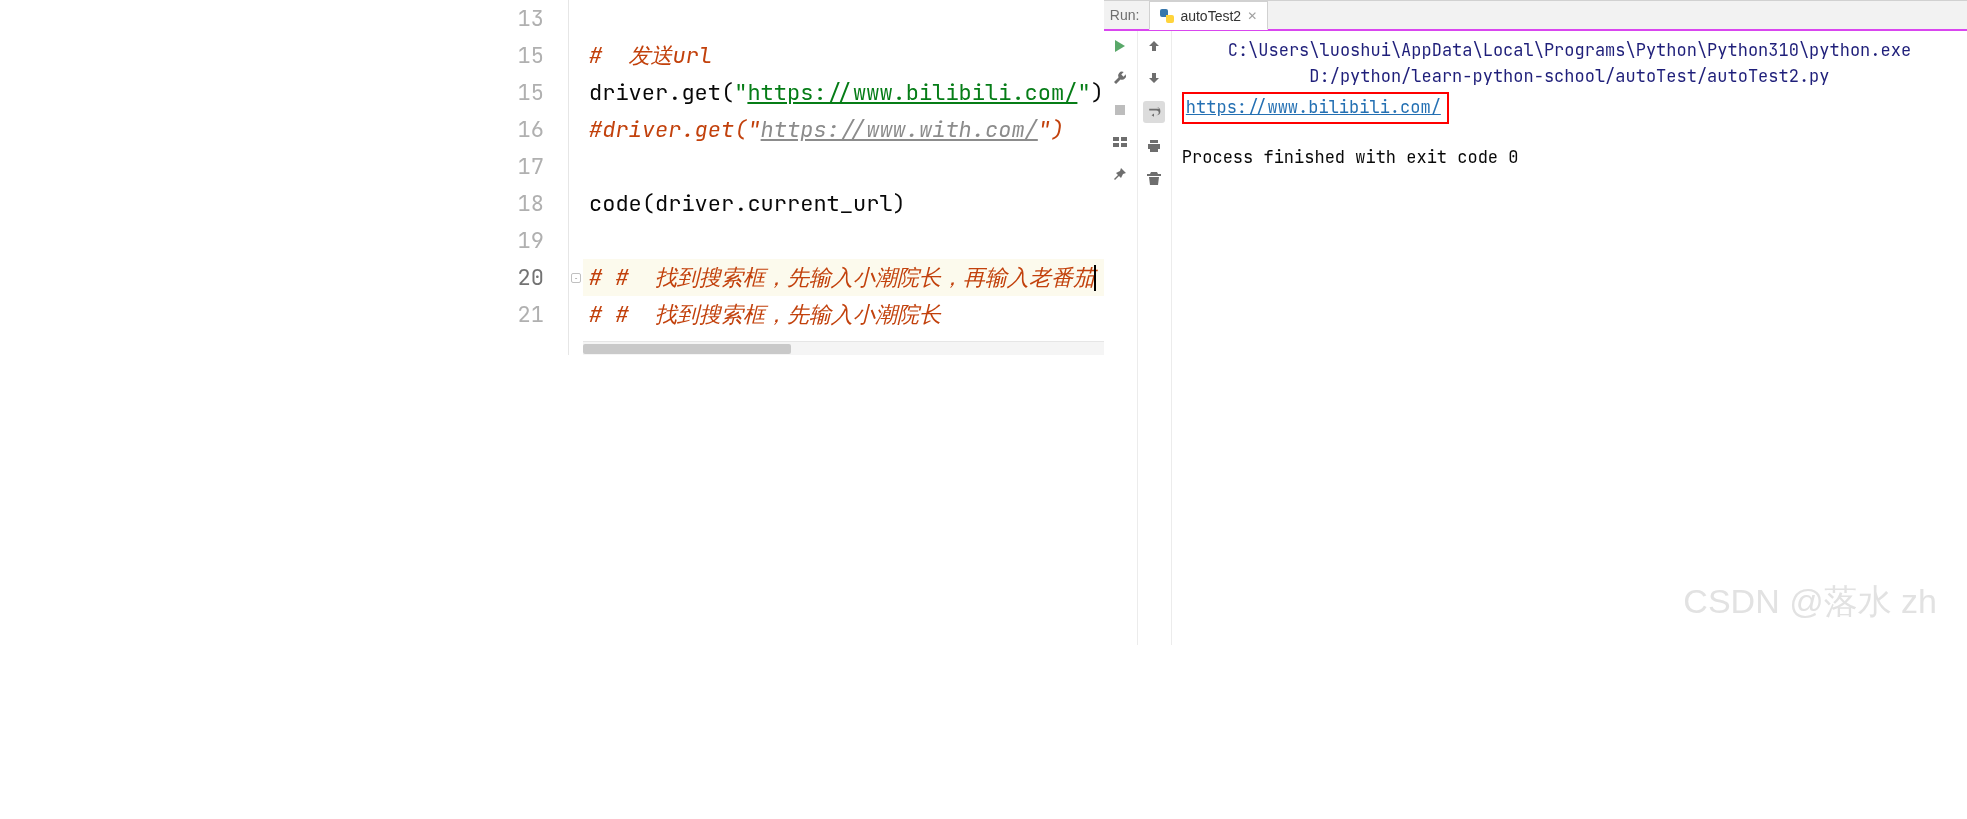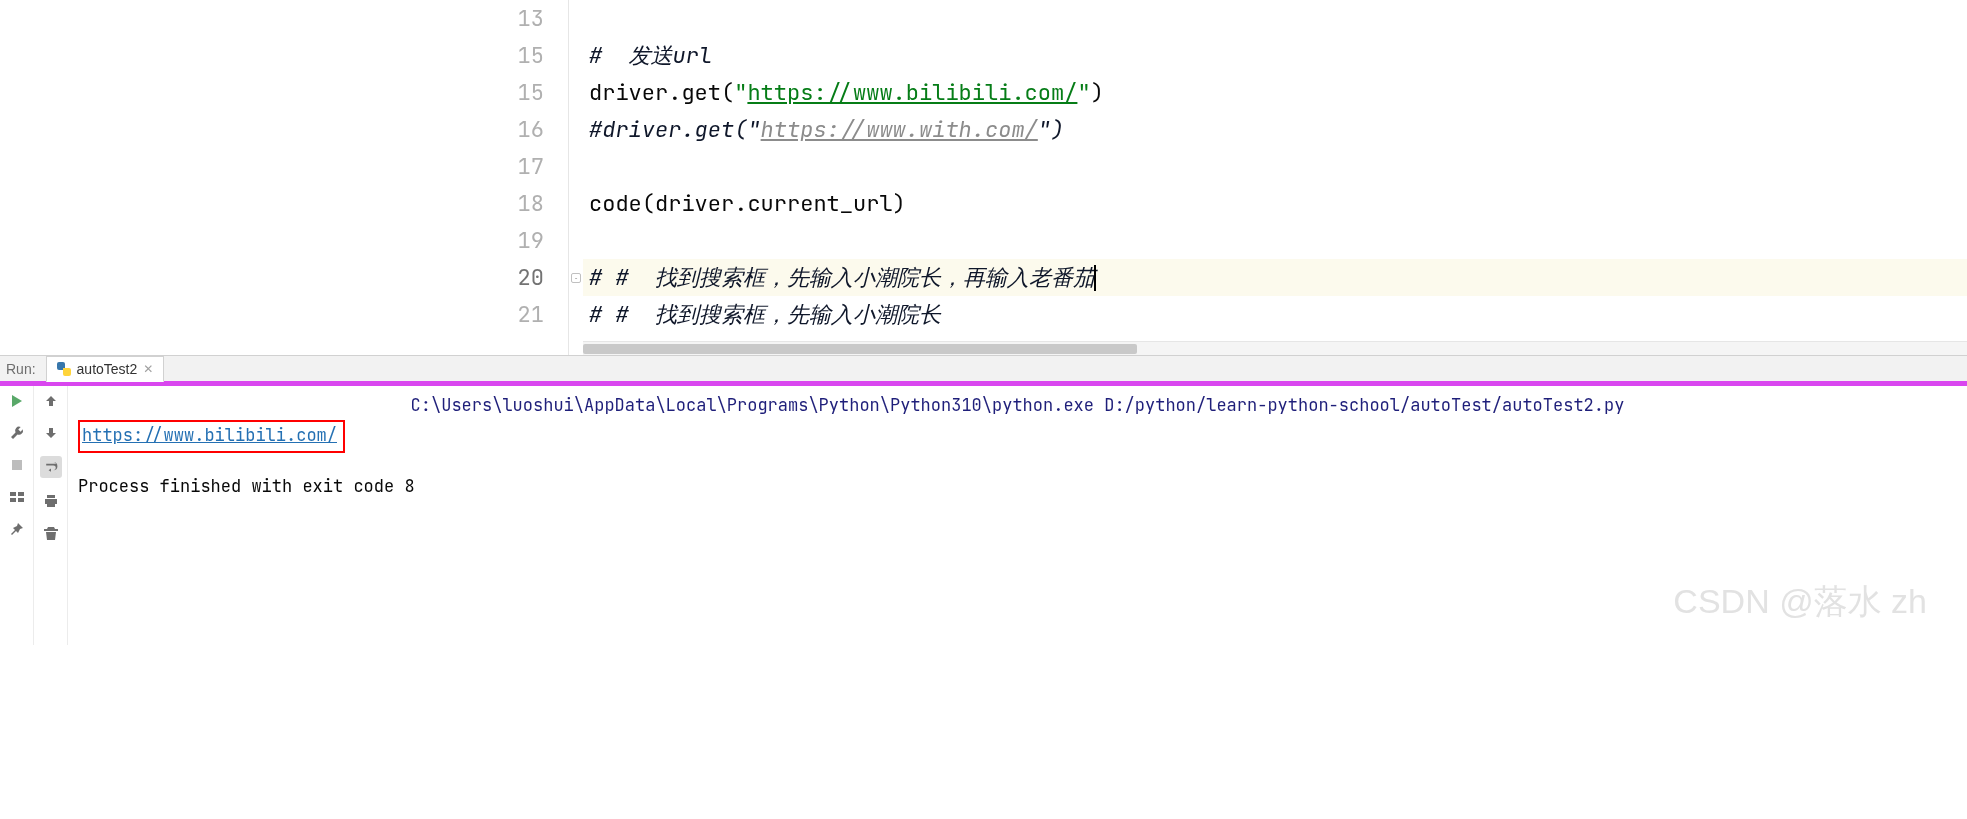--- a/index.html
+++ b/index.html
@@ -1,61 +1,61 @@
 <!DOCTYPE html>
 <html><head>
 <meta charset="utf-8">
 <style>
   * { box-sizing: border-box; margin: 0; padding: 0; }
   html, body { width: 100%; height: 100%; font-family: "Segoe UI", Arial, sans-serif; background: #fff; overflow: hidden; }
-  .app { display: flex; flex-direction: column; width: 1967px; height: 645px; position: relative; }
+  .app { display: flex; width: 1967px; height: 645px; position: relative; }
 
   
   .editor-area { flex: 0 0 auto; height: 355px; display: flex; position: relative; }
   .editor-left-blank { width: 464px; background: #fff; }
   .gutter { width: 105px; background: #fff; border-right: 1px solid #e6e6e6; display: flex; flex-direction: column; }
   .gutter-line { height: 37px; display: flex; align-items: center; justify-content: flex-end; padding-right: 24px; color: #b0b0b0; font-family: "JetBrains Mono","Consolas",monospace; font-size: 22px; }
   .gutter-line.active { color: #737373; }
   .fold-col { width: 14px; background:#fff; display:flex; flex-direction:column; }
   .fold-cell { height:37px; display:flex; align-items:center; justify-content:center; }
   .fold-mark { width:10px; height:10px; border:1px solid #c0c0c0; border-radius:2px; background:#fff; font-size:8px; line-height:8px; text-align:center; color:#888; }
   .code-col { flex: 1; background: #fff; display: flex; flex-direction: column; position: relative; }
   .code-line { height: 37px; display: flex; align-items: center; padding-left: 6px; font-family: "JetBrains Mono","Consolas",monospace; font-size: 22px; white-space: pre; color: #080808; }
   .code-line.active-bg { background: #fcfaed; text-align: center; }
-  .tok-comment { color: #0f172a; font-style: italic; }
+  .tok-comment { color: #c2410c; font-style: italic; }
   .tok-str { color: #067d17; }
   .tok-url { color: #067d17; text-decoration: underline; }
   .tok-url-comment { color:#8c8c8c; font-style: italic; text-decoration: underline; }
   .caret { display:inline-block; width:1.5px; height:26px; background:#000; vertical-align:middle; margin-left:-1px; }
   .hscroll { position:absolute; left:583px; right:0; bottom:0; height:14px; background:#f5f5f5; border-top:1px solid #e6e6e6; }
   .hscroll-thumb { position:absolute; left:0; top:2px; height:10px; width:40%; background:#c9c9c9; border-radius:2px; }
 
   
   .run-panel { flex:1; border-top:1px solid #d1d1d1; background:#fff; display:flex; flex-direction:column; }
-  .run-tabbar { height:30px; background:#f2f2f2; border-bottom:5px solid #d946ef; display:flex; align-items:stretch; }
+  .run-tabbar { height:30px; background:#f2f2f2; border-bottom:2px solid #d946ef; display:flex; align-items:stretch; }
   .run-label { display:flex; align-items:center; padding:0 10px 0 6px; color:#6e6e6e; font-size:14px; }
   .run-tab { display:flex; align-items:center; gap:6px; padding:8px 10px; background:#fff; border:1px solid #d1d1d1; border-bottom:1px solid #fff; margin-bottom:-1px; font-size:14px; color:#333; }
   .py-ico { width:14px; height:14px; display:inline-block; position:relative; }
   .py-ico::before { content:""; position:absolute; left:0; top:0; width:8px; height:8px; background:#3776ab; border-radius:2px 2px 0 2px; }
   .py-ico::after  { content:""; position:absolute; right:0; bottom:0; width:8px; height:8px; background:#ffd43b; border-radius:0 2px 2px 2px; }
   .tab-close { color:#a0a0a0; font-size:12px; cursor:pointer; }
 
   .run-body { flex:1; display:flex; }
   .run-gutter-a, .run-gutter-b { width:34px; background:#fff; border-right:1px solid #ececec; display:flex; flex-direction:column; align-items:center; padding-top:6px; gap:14px; }
   .gicon { width:18px; height:18px; display:flex; align-items:center; justify-content:center; color:#6e6e6e; cursor:pointer; }
   .gicon svg { width:16px; height:16px; }
   .gicon.run svg polygon { fill:#59a869; }
   .gicon.active-bg2 { background:#dcdcdc; border-radius:3px; padding:2px; width:22px; height:22px; }
 
   .console { flex:1; padding:6px 10px; font-family:"JetBrains Mono","Consolas",monospace; font-size:17px; color:#080808; line-height:1.55; position:relative; }
   .console .cmd { color:#1f1f7a;text-align:center; }
   .console .link { color:#2470b3; text-decoration:underline; }
   .red-box { border:2px solid #ff0000; display:inline-block; padding:0 6px 2px 2px; margin-top:2px; }
 
-  .watermark { position:absolute; right:40px; bottom:20px; color:#e2e2e2; font-size:34px; font-weight:400; pointer-events:none; user-select:none; font-family:Arial,sans-serif; }
+  .watermark { position:absolute; right:30px; bottom:20px; color:#e2e2e2; font-size:34px; font-weight:400; pointer-events:none; user-select:none; font-family:Arial,sans-serif; }
 </style>
 </head>
 <body>
 
 <div class="app">
 
   <div class="editor-area">
     <div class="editor-left-blank"></div>
     <div class="gutter" id="gutter">
         <div class="gutter-line">13</div>
@@ -163,19 +163,19 @@
               <path fill="#6e6e6e" d="M5 2h6l1 2h3v2H1V4h3zM3 7h10l-1 8H4z"></path>
             </svg>
           </div>
       </div>
       <div class="console">
         <div class="cmd">C:\Users\luoshui\AppData\Local\Programs\Python\Python310\python.exe D:/python/learn-python-school/autoTest/autoTest2.py</div>
         <div class="red-box">
           <span class="link">https://www.bilibili.com/</span>
         </div>
         <div style="height:20px"></div>
-        <div>Process finished with exit code 8</div>
+        <div>Process finished with exit code 0</div>
       </div>
     </div>
   </div>
 
   <div class="watermark">CSDN @落水 zh</div>
 </div>
 
 </body></html>

